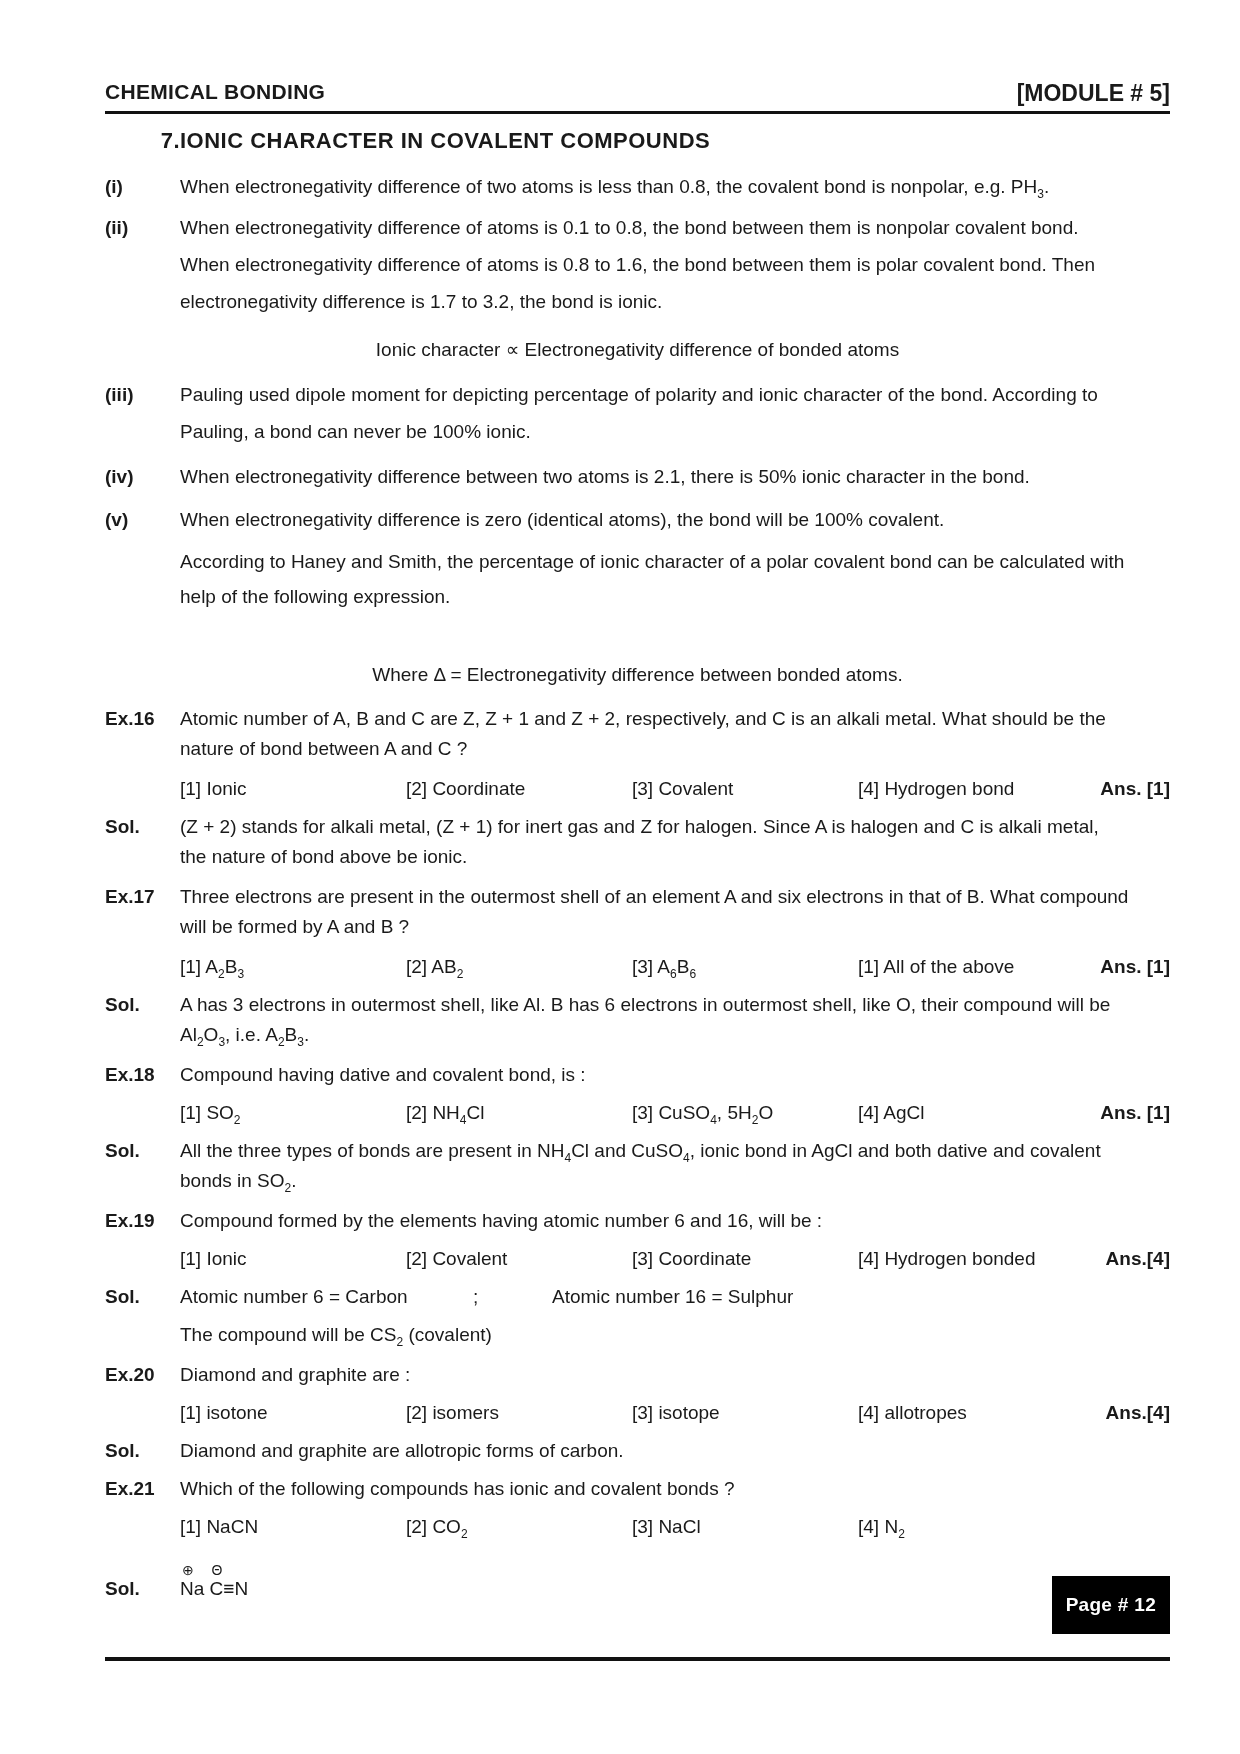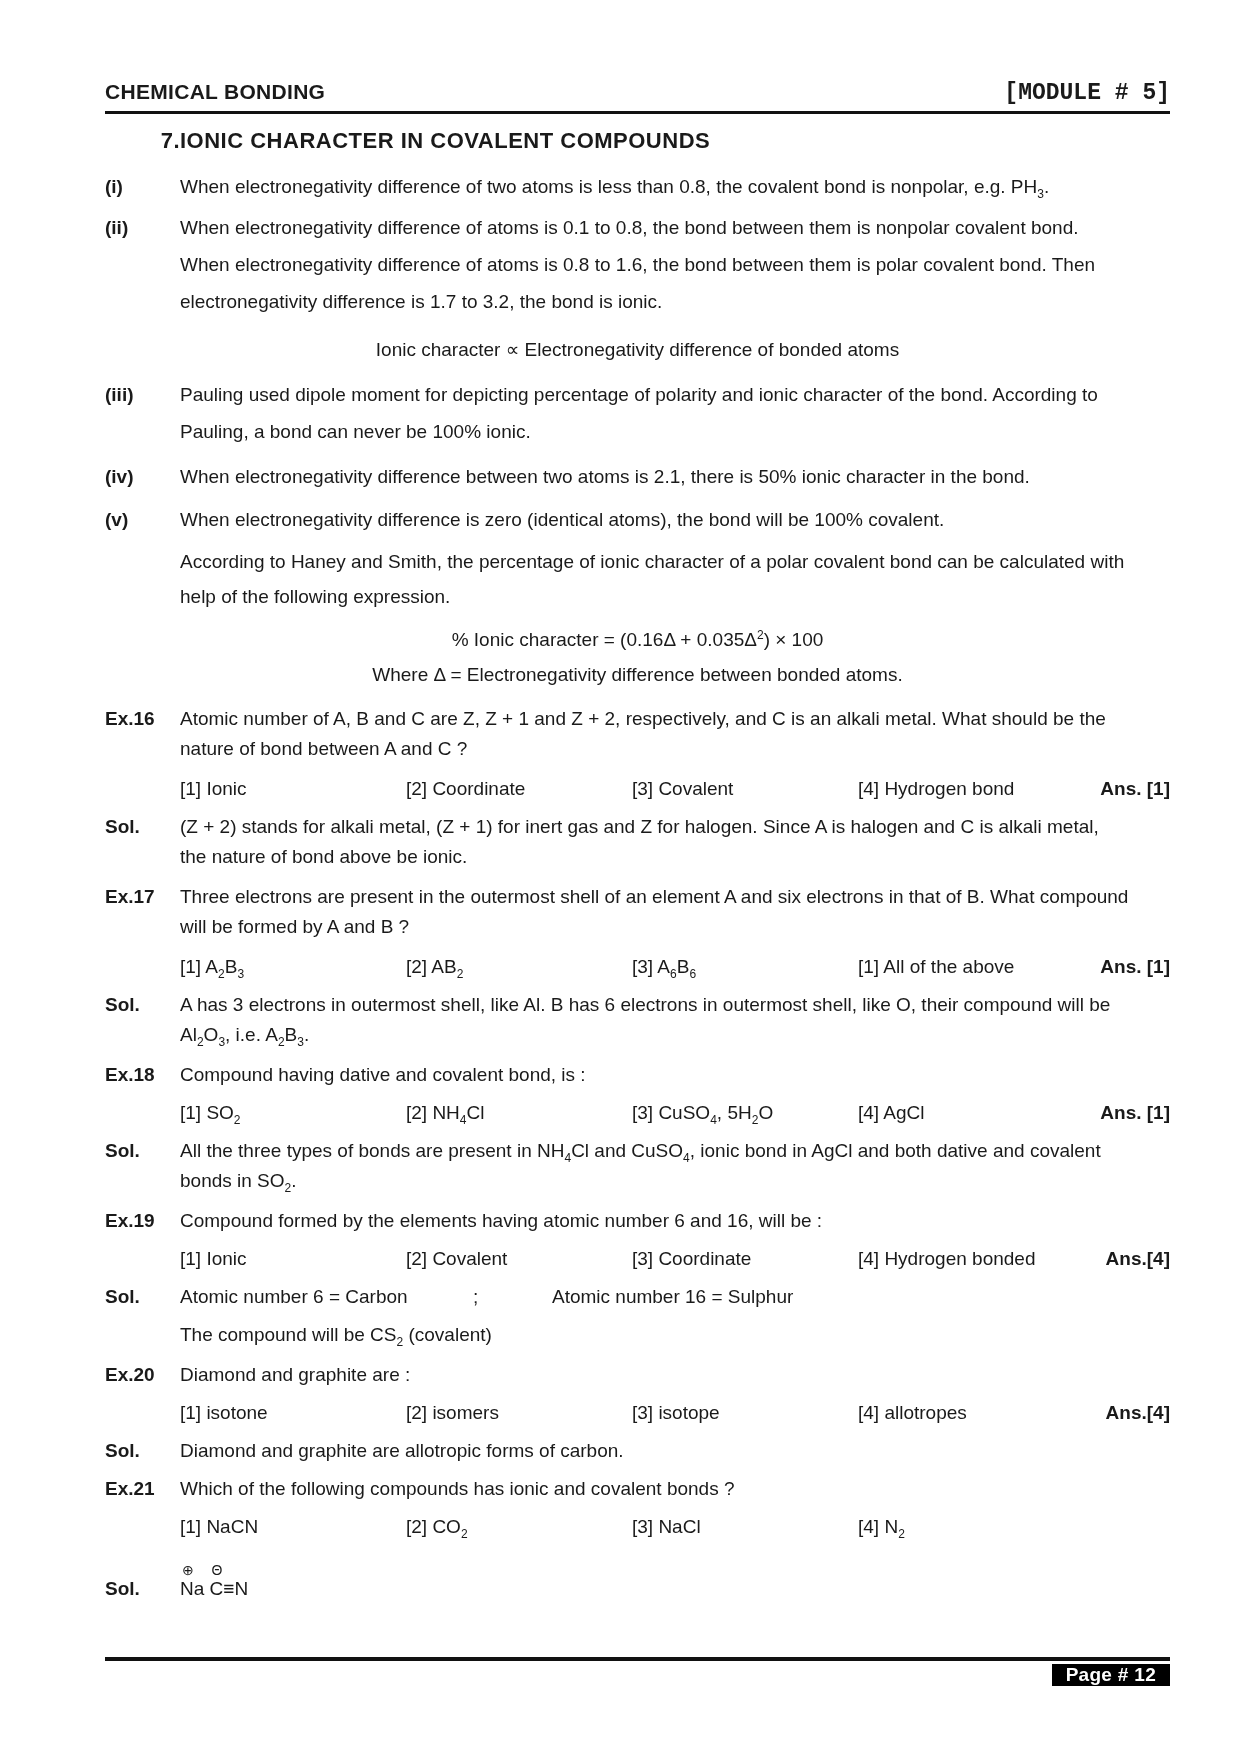--- a/index.html
+++ b/index.html
@@ -1,38 +1,38 @@
 <!DOCTYPE html>
 <html><head>
 <meta charset="utf-8">
 <style>
   html, body { margin: 0; padding: 0; background: #ffffff; }
   body { width: 1240px; height: 1754px; position: relative; overflow: hidden;
          font-family: "Liberation Sans", sans-serif; color: #1a1a1a; }
   .page { position: absolute; left: 105px; top: 0; width: 1065px; height: 1258px; }
   .hdr-left { position: absolute; left: 0; top: 80px; font-size: 21px; font-weight: bold; letter-spacing: 0.3px; }
-  .hdr-right { position: absolute; right: 0; top: 80px; font-family: Liberation Mono, monospace; font-size: 23px; font-weight: bold; }
+  .hdr-right { position: absolute; right: 0; top: 80px; font-family: Liberation Sans, sans-serif; font-size: 23px; font-weight: bold; }
   .hdr-rule { position: absolute; left: 0; right: 0; top: 111px; height: 3px; background: #111; }
   .sec { position: absolute; left: 0; top: 128px; font-size: 22px; font-weight: bold; letter-spacing: 0.5px; text-align: right; }
   .sec .num { display: inline-block; width: 75px; }
   .row { position: absolute; left: 0; right: 0; font-size: 19px; line-height: 37px; }
   .lbl { position: absolute; left: 0; font-weight: bold; }
   .txt { position: absolute; left: 75px; right: 0; text-align: justify; }
   .center { position: absolute; left: 0; right: 0; text-align: center; font-size: 19px; }
   .opts { position: absolute; left: 75px; right: 0; font-size: 19px; }
   .opt { position: absolute; }
   .o1 { left: 0; } .o2 { left: 226px; } .o3 { left: 452px; } .o4 { left: 678px; }
   .ans { position: absolute; right: 0; font-weight: bold; }
   sub { font-size: 12px; vertical-align: -5px; }
   sup { font-size: 12px; }
   .ion { position: relative; display: inline-block; }
   .ion .chg { position: absolute; left: 2px; top: -18px; font-size: 14px; }
   .foot-rule { position: absolute; left: 0; right: 0; top: 1657px; height: 4px; background: #111; }
-  .pagebox { position: absolute; right: 0; top: 1664px; background: #000; color: #fff; font-weight: bold;
-             font-size: 19px; padding: 0 14px; letter-spacing: 0.3px; }
+  .pagebox { position: absolute; right: 0; top: 1576px; background: #000; color: #fff; font-weight: bold;
+             font-size: 19px; padding: 18px 14px; letter-spacing: 0.3px; }
 </style>
 </head>
 <body>
 
 <div class="page">
 
   <div class="hdr-left">CHEMICAL BONDING</div>
   <div class="hdr-right">[MODULE # 5]</div>
   <div class="hdr-rule"></div>
 
@@ -76,23 +76,20 @@
     <span class="txt">When electronegativity difference is zero (identical atoms), the bond will be 100% covalent.</span>
   </div>
 
   <div class="row" style="top:543px;">
     <span class="txt">According to Haney and Smith, the percentage of ionic character of a polar covalent bond can be calculated with</span>
   </div>
   <div class="row" style="top:578px;">
     <span class="txt">help of the following expression.</span>
   </div>
 
-  <div class="center" style="top:628px;">
-    <span>% Ionic character = (0.16Δ + 0.035Δ</span><sup>2</sup><span>) × 100</span>
-  </div>
   <div class="center" style="top:664px;">Where Δ = Electronegativity difference between bonded atoms.</div>
 
   <div class="row" style="top:700px;">
     <span class="lbl">Ex.16</span>
     <span class="txt">Atomic number of A, B and C are Z, Z + 1 and Z + 2, respectively, and C is an alkali metal. What should be the</span>
   </div>
   <div class="row" style="top:730px;">
     <span class="txt">nature of bond between A and C ?</span>
   </div>
   <div class="opts row" style="top:770px;">

